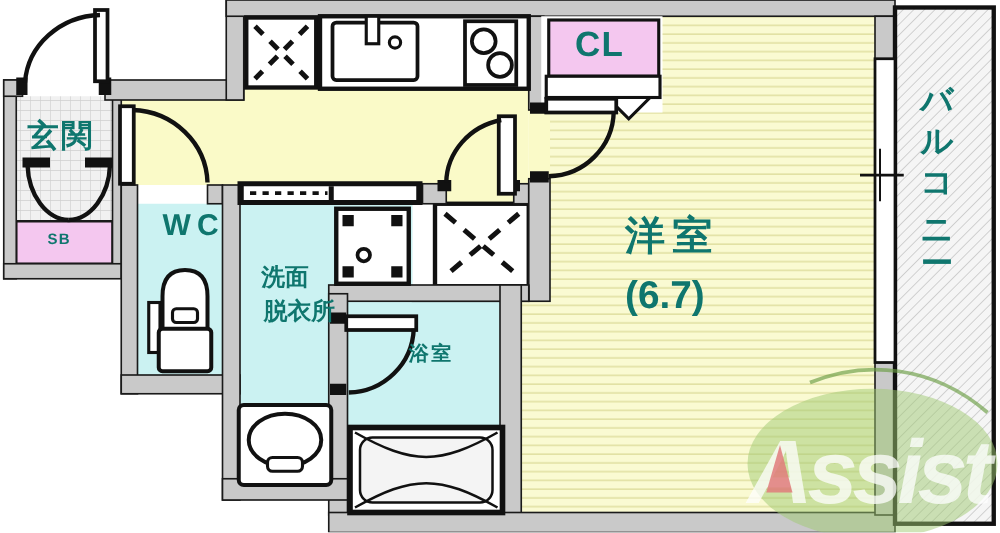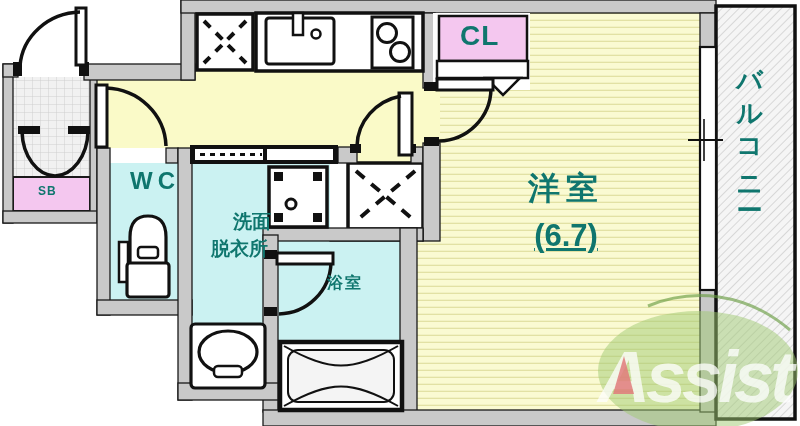--- a/index.html
+++ b/index.html
@@ -3,26 +3,26 @@
 <meta charset="utf-8">
 <style>
   html,body{margin:0;padding:0;background:#ffffff;}
   #plan{position:relative;width:800px;height:426px;background:#ffffff;overflow:hidden;
         font-family:"Liberation Sans",sans-serif;}
   #plan svg{position:absolute;left:0;top:0;}
   .lbl{position:absolute;color:#0f766e;font-weight:bold;white-space:nowrap;z-index:5;}
   .lbl-genkan{left:22px;top:92px;font-size:25px;letter-spacing:2px;}
   .lbl-sb{left:38px;top:184px;font-size:12px;letter-spacing:1px;}
   .lbl-wc{left:130px;top:167px;font-size:24px;letter-spacing:5px;}
-  .lbl-wash1{left:192px;top:209px;width:72px;text-align:center;font-size:19px;margin-left:24px;}
+  .lbl-wash1{left:192px;top:209px;width:72px;text-align:center;font-size:19px;}
   .lbl-wash2{left:188px;top:236px;width:80px;text-align:right;font-size:19px;}
   .lbl-bath{left:327px;top:273px;font-size:16px;letter-spacing:2px;}
   .lbl-cl{left:460px;top:20px;font-size:28px;letter-spacing:1px;}
-  .lbl-room{left:500px;top:167px;width:132px;text-align:center;font-size:32px;letter-spacing:6px;}
-  .lbl-room-size{left:500px;top:218px;width:132px;text-align:center;font-size:31px;text-decoration:underline;}
+  .lbl-room{left:500px;top:167px;width:132px;text-align:left;font-size:32px;letter-spacing:6px;}
+  .lbl-room-size{left:500px;top:218px;width:132px;font-size:31px;}
   .lbl-balcony{left:733px;top:50px;font-size:26px;letter-spacing:7px;
                writing-mode:vertical-rl;text-orientation:upright;}
 </style>
 </head>
 <body>
 
 <div id="plan">
 <svg width="800" height="426" viewBox="0 0 800 426">
   <defs>
     <pattern id="stripes" width="8" height="7" patternUnits="userSpaceOnUse">
@@ -174,20 +174,21 @@
   </g>
 
   <g>
     <ellipse cx="698" cy="371" rx="100" ry="60" opacity="0.5" fill="#9fca72"></ellipse>
     <path d="M648,306 C692,288 746,292 790,330" fill="none" stroke="#6a9c44" stroke-width="3" opacity="0.65"></path>
     <text x="598" y="402" font-size="72" font-style="italic" font-weight="bold" letter-spacing="-4" opacity="0.75" font-family="Liberation Sans, sans-serif" fill="#ffffff">Assist</text>
     <path d="M624,356 L634,394 L613,394 Z" opacity="0.85" fill="#e07b7b"></path>
   </g>
 </svg>
 
+  <div class="lbl lbl-genkan">玄関</div>
   <div class="lbl lbl-sb">SB</div>
   <div class="lbl lbl-wc">WC</div>
   <div class="lbl lbl-wash1">洗面</div>
   <div class="lbl lbl-wash2">脱衣所</div>
   <div class="lbl lbl-bath">浴室</div>
   <div class="lbl lbl-cl">CL</div>
   <div class="lbl lbl-room">洋室</div>
   <div class="lbl lbl-room-size">(6.7)</div>
   <div class="lbl lbl-balcony">バルコニー</div>
 </div>

